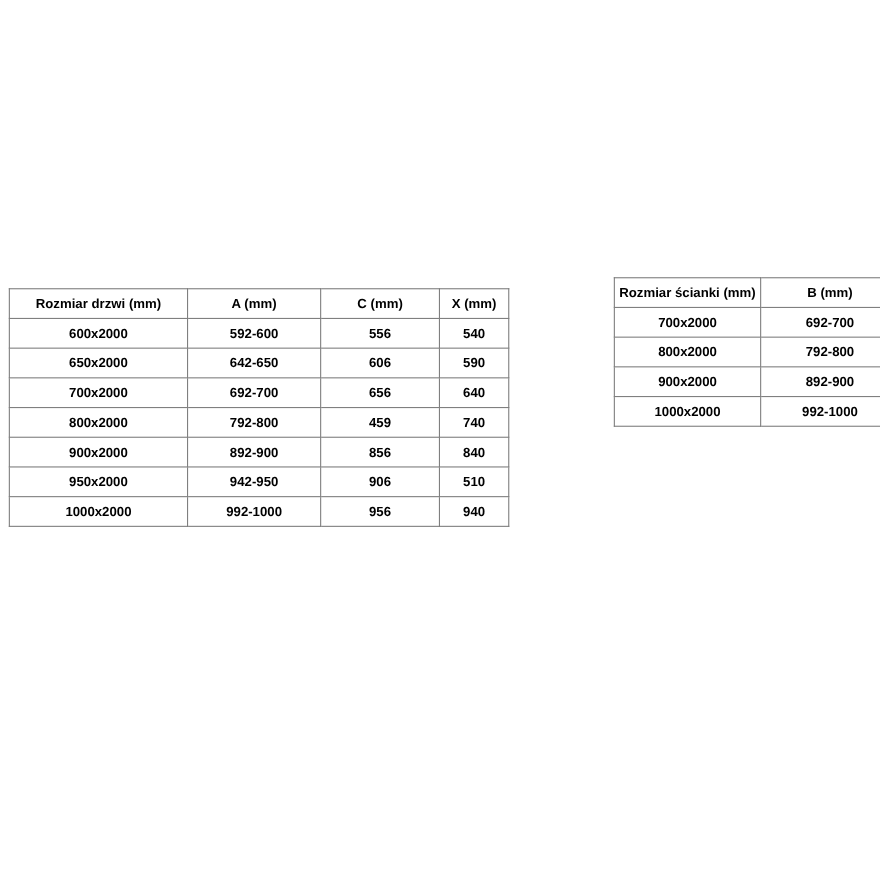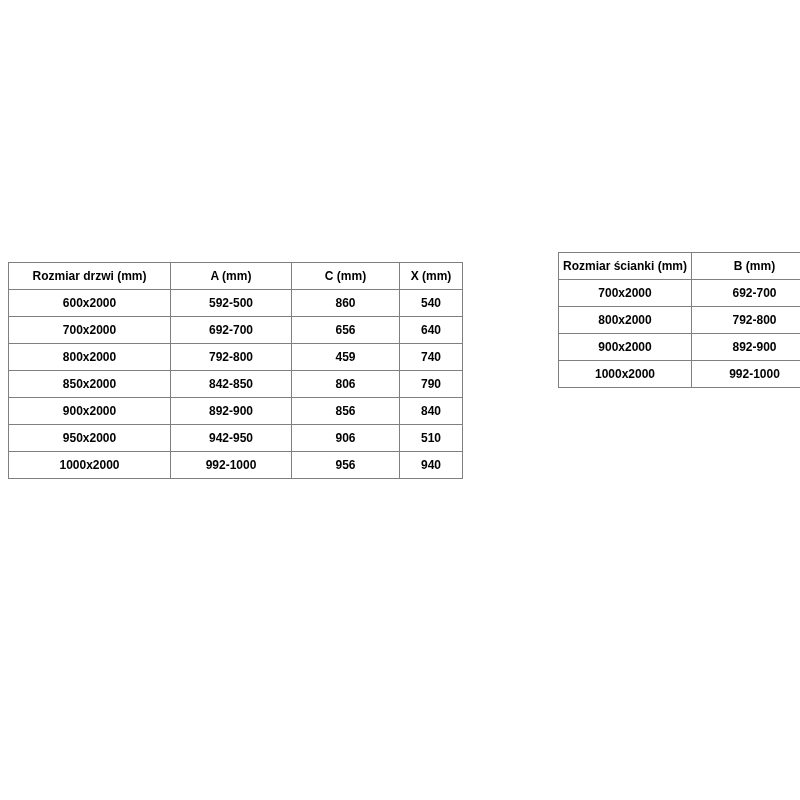--- a/index.html
+++ b/index.html
@@ -64,41 +64,41 @@
         <tr>
           <th>Rozmiar drzwi (mm)</th>
           <th>A (mm)</th>
           <th>C (mm)</th>
           <th>X (mm)</th>
         </tr>
       </thead>
       <tbody>
         <tr>
           <td>600x2000</td>
-          <td>592-500</td>
-          <td>860</td>
+          <td>592-600</td>
+          <td>556</td>
           <td>540</td>
+        </tr>
+        <tr>
+          <td>650x2000</td>
+          <td>642-650</td>
+          <td>606</td>
+          <td>590</td>
         </tr>
         <tr>
           <td>700x2000</td>
           <td>692-700</td>
           <td>656</td>
           <td>640</td>
         </tr>
         <tr>
           <td>800x2000</td>
           <td>792-800</td>
           <td>459</td>
           <td>740</td>
-        </tr>
-        <tr>
-          <td>850x2000</td>
-          <td>842-850</td>
-          <td>806</td>
-          <td>790</td>
         </tr>
         <tr>
           <td>900x2000</td>
           <td>892-900</td>
           <td>856</td>
           <td>840</td>
         </tr>
         <tr>
           <td>950x2000</td>
           <td>942-950</td>

